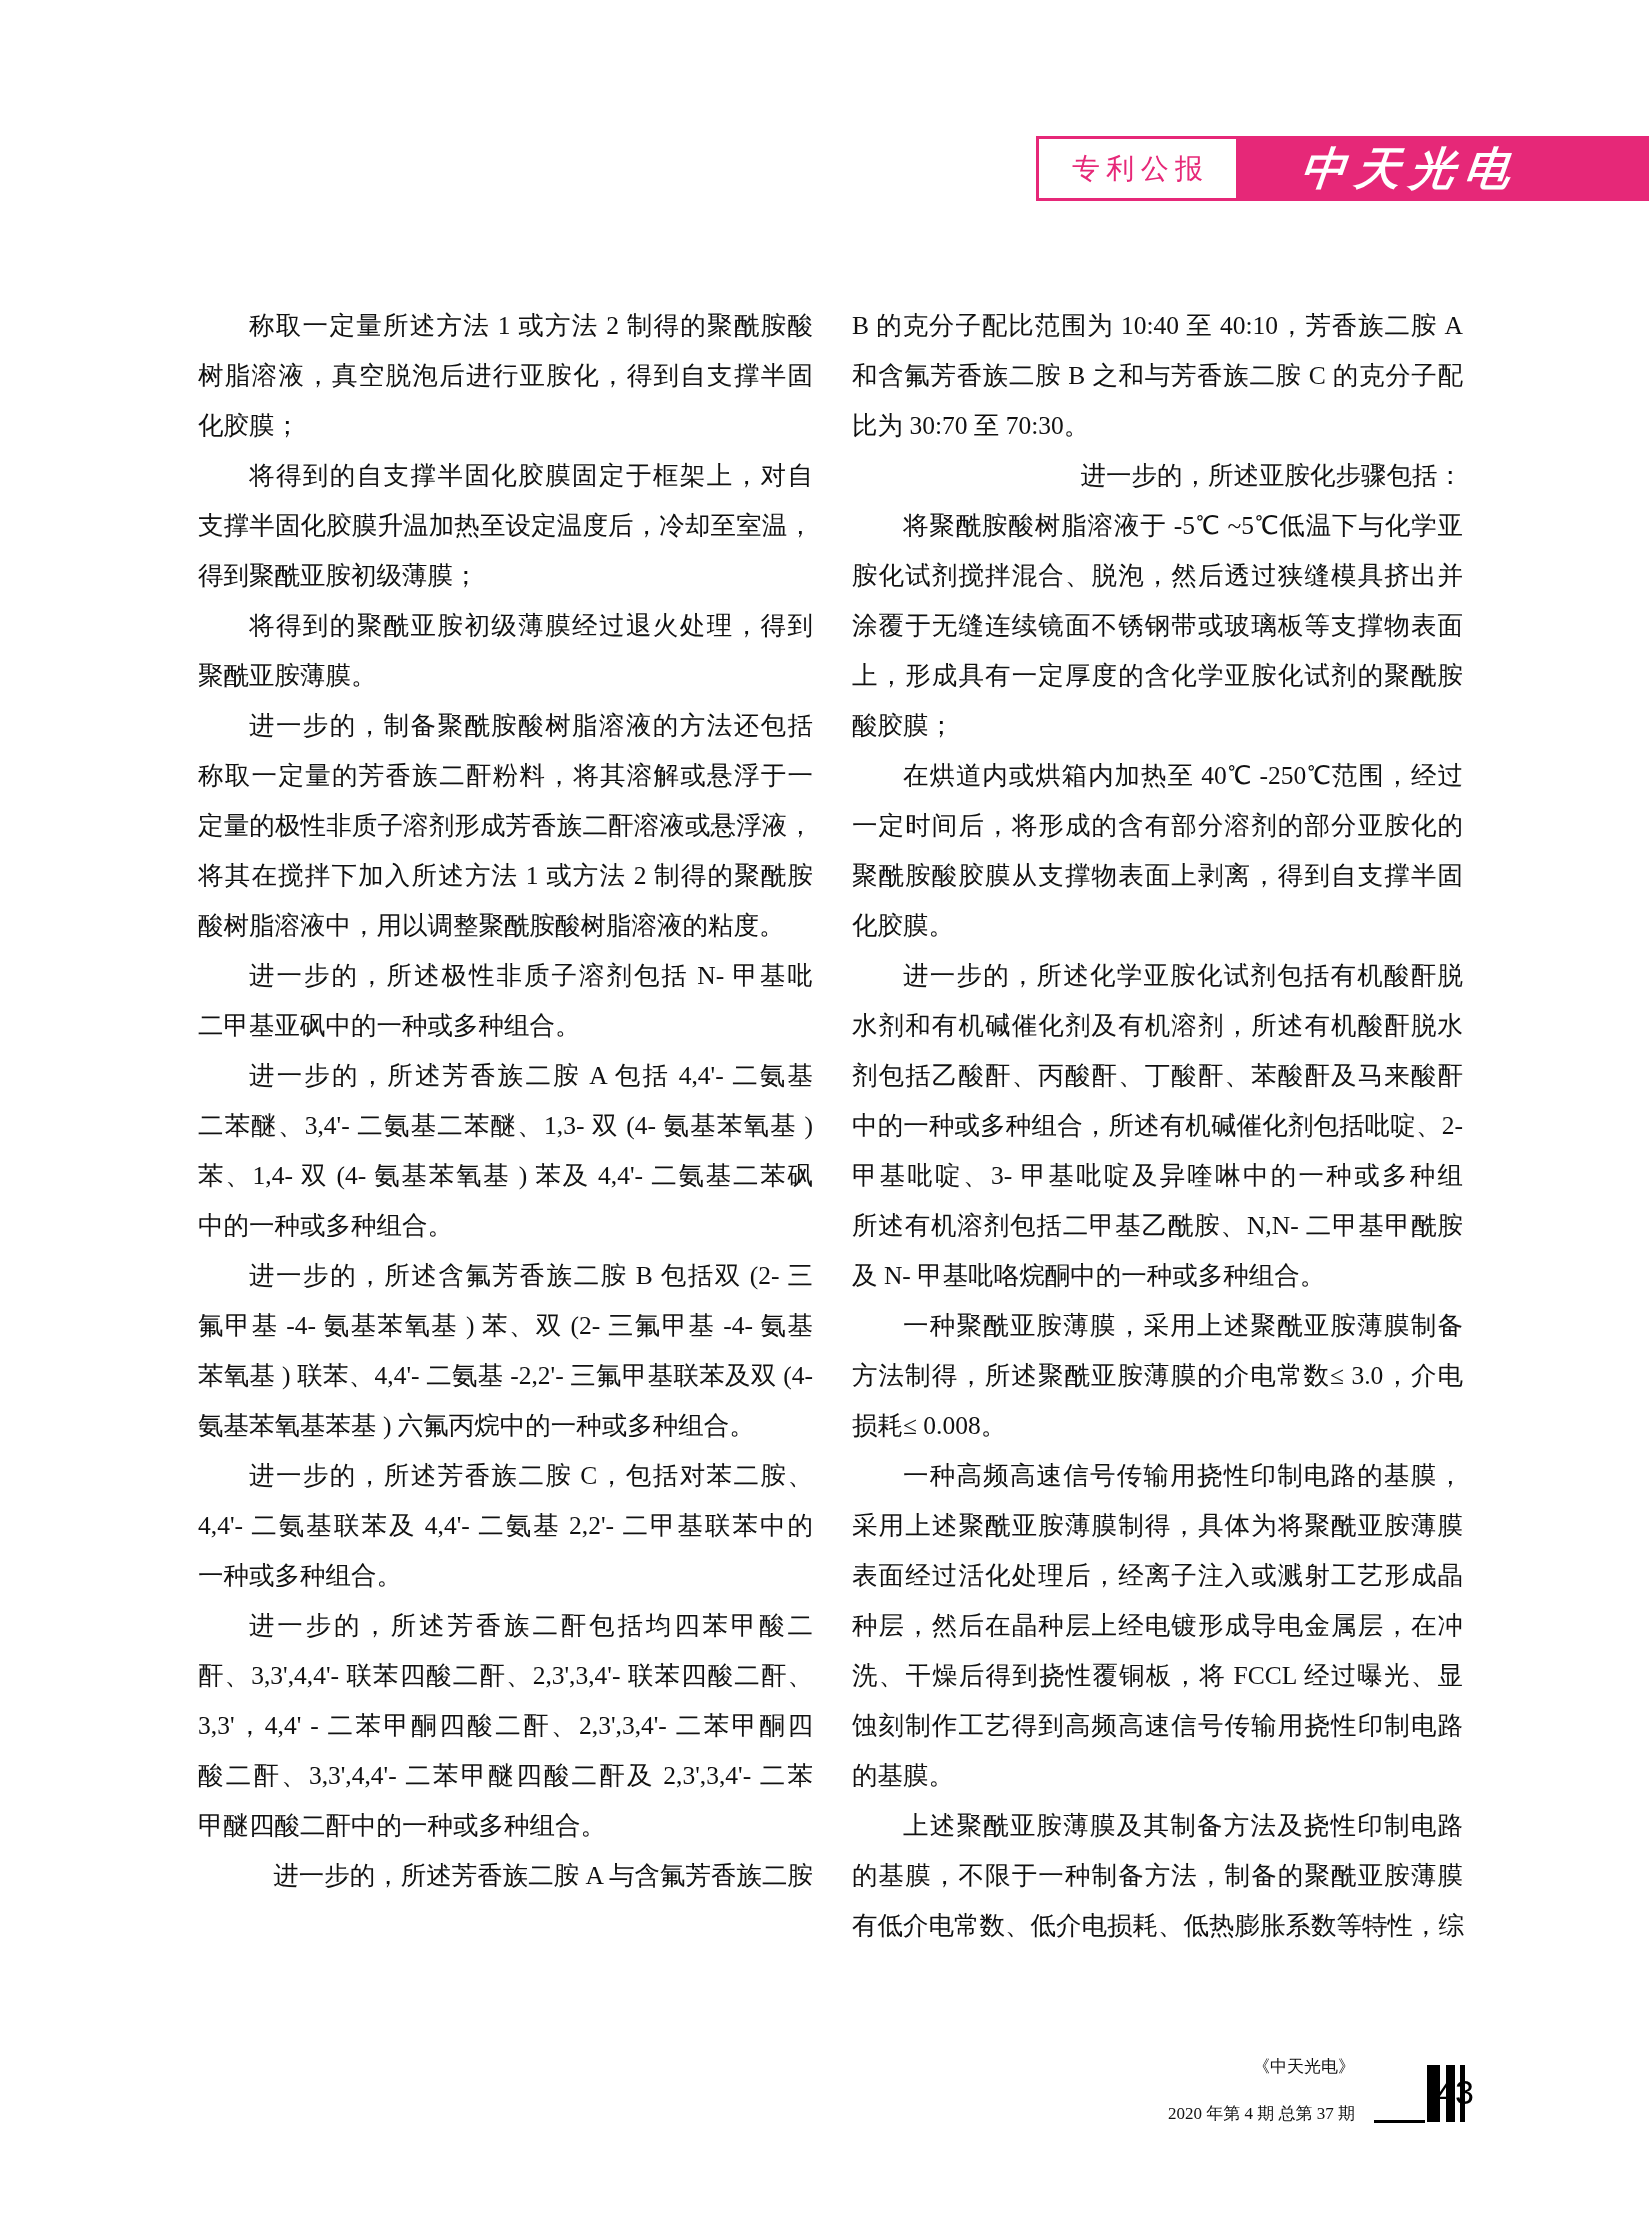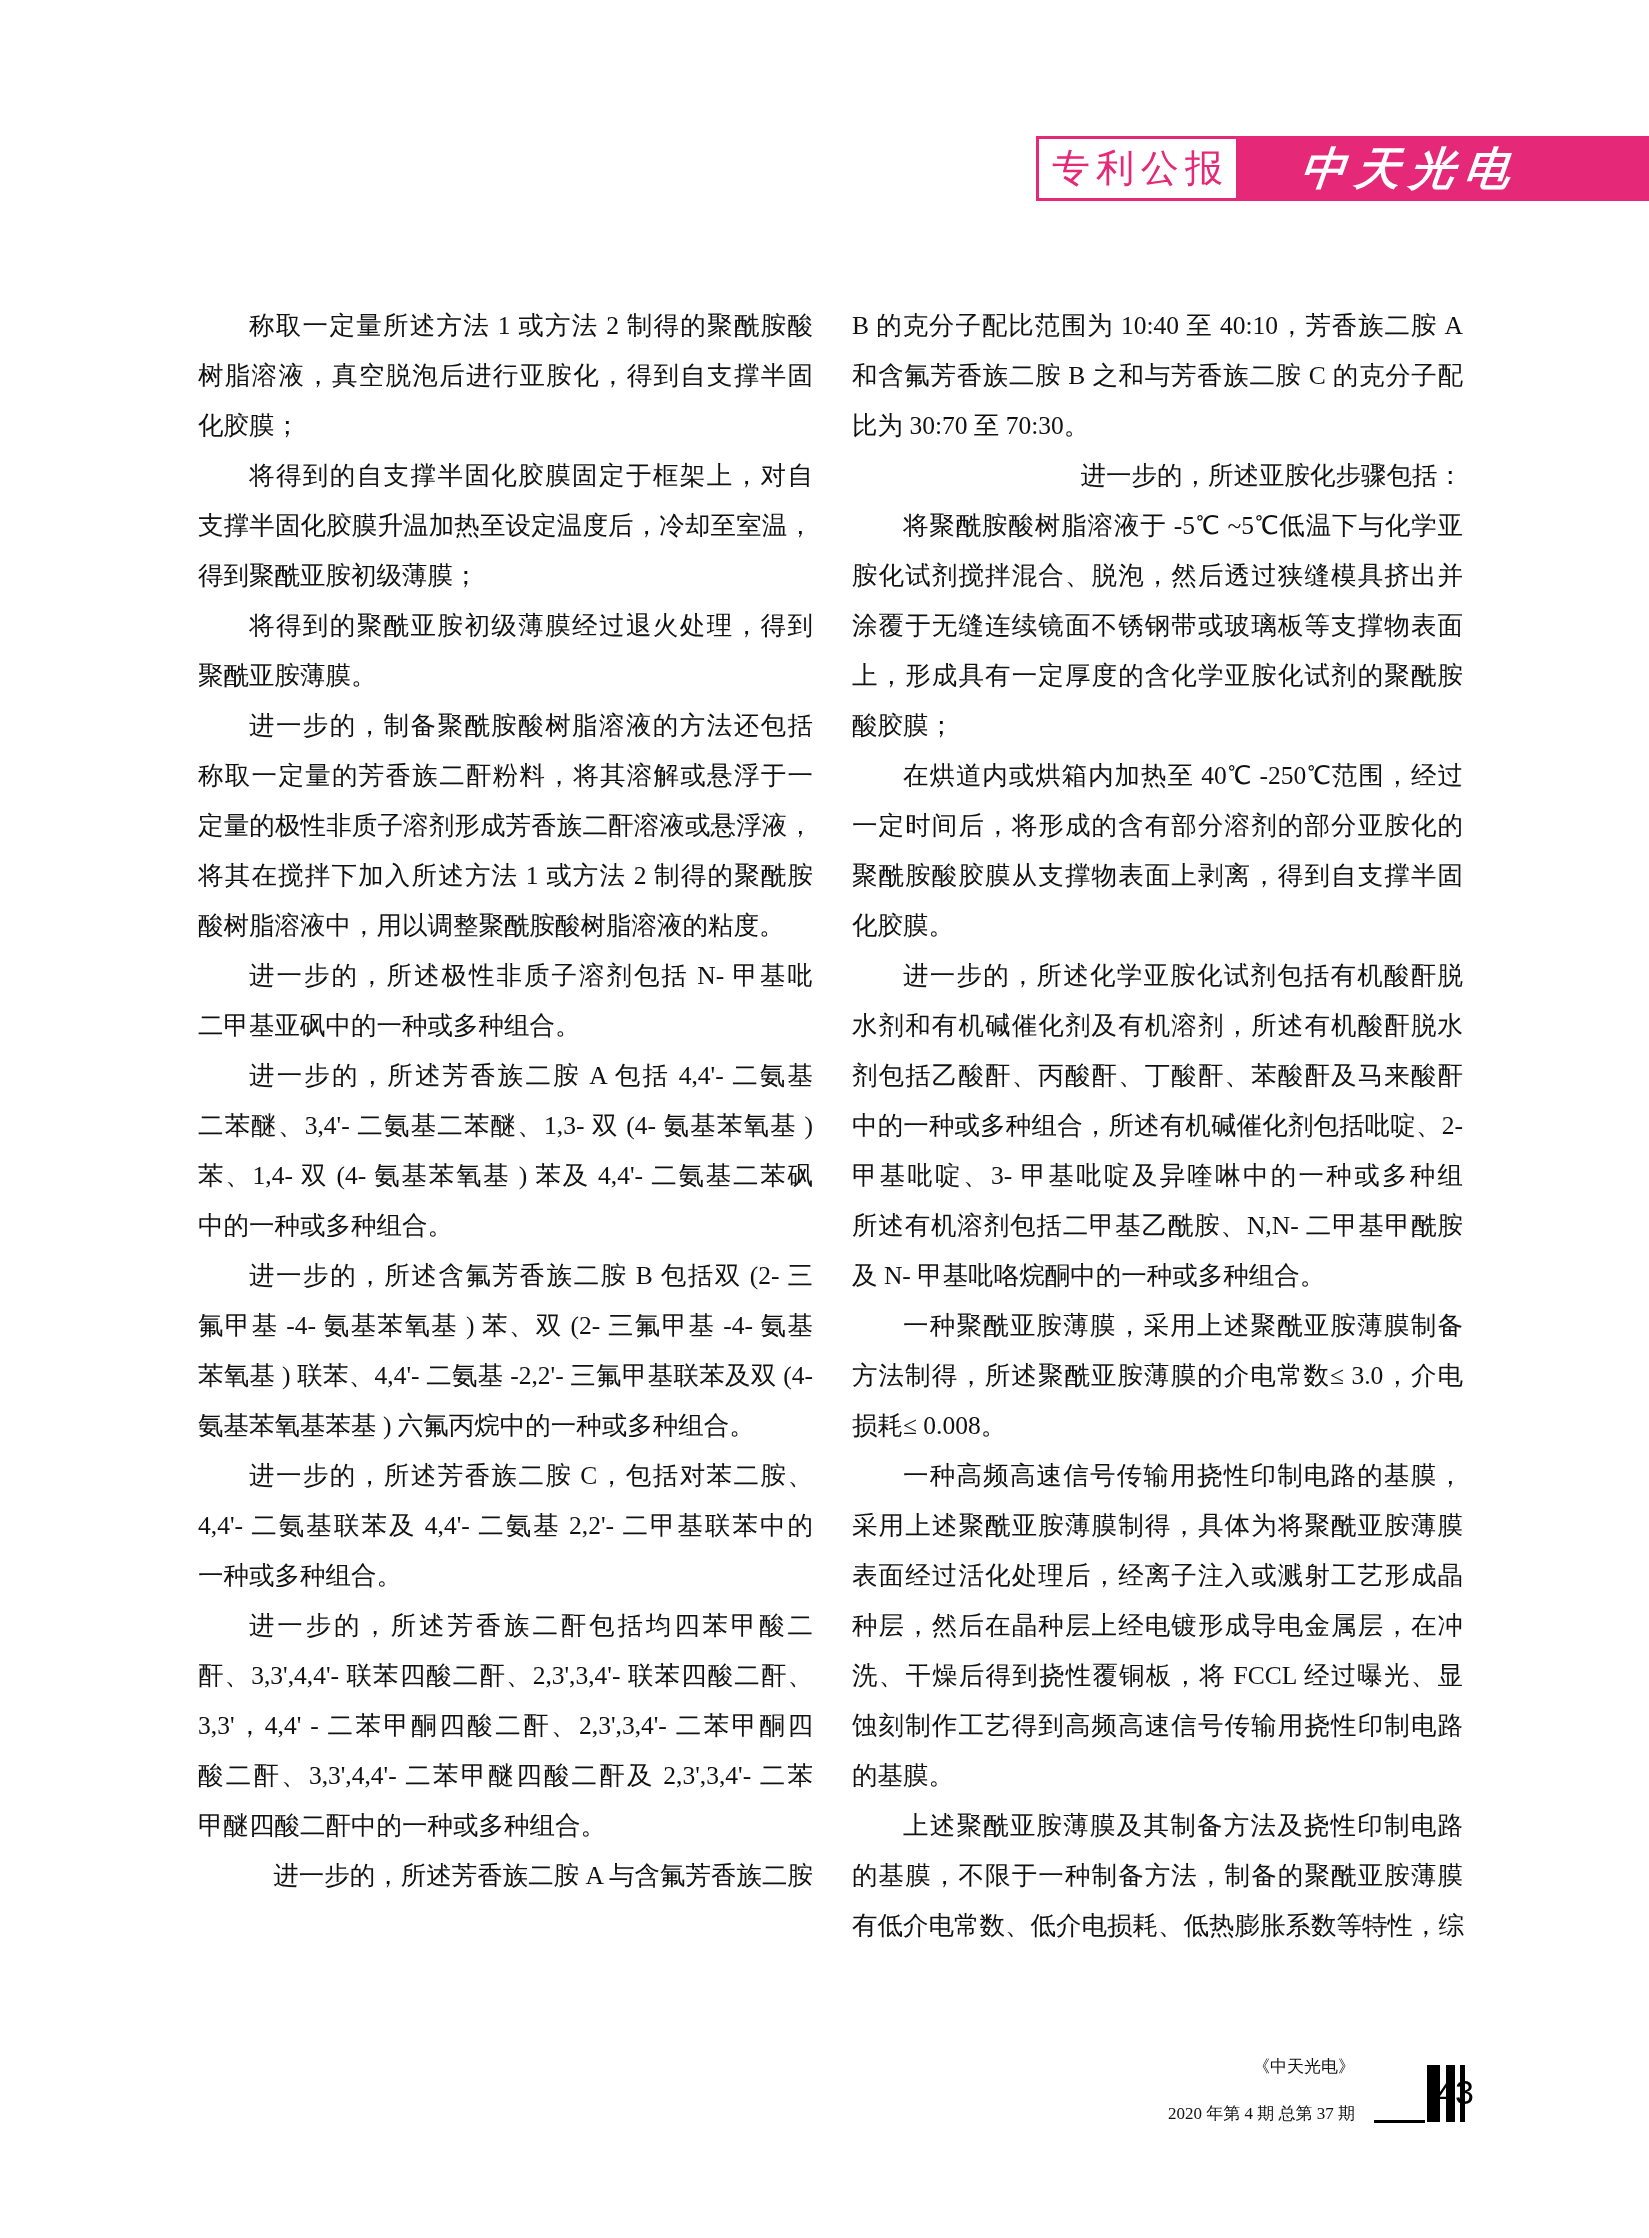--- a/index.html
+++ b/index.html
@@ -30,21 +30,21 @@
     border: 3.2px solid var(--accent);
     background: #ffffff;
     display: flex;
     align-items: center;
     justify-content: center;
     flex: 0 0 auto;
   }
   .badge span {
     color: var(--accent);
     font-family: Liberation Sans, sans-serif;
-    font-size: 38px;
+    font-size: 28px;
     letter-spacing: 6.4px;
     padding-left: 6.4px;
     font-weight: 500;
   }
   .brand {
     flex: 1;
     height: 65px;
     background: var(--accent);
     display: flex;
     align-items: center;

